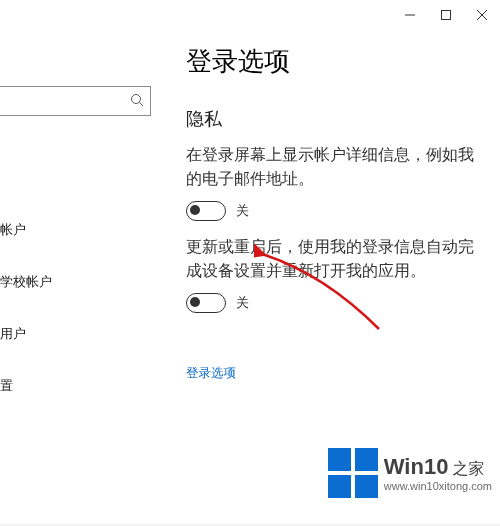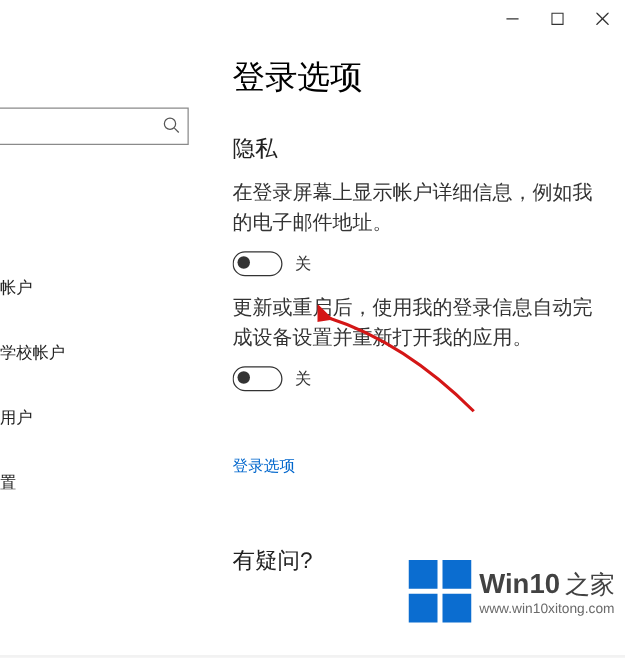--- a/index.html
+++ b/index.html
@@ -28,21 +28,21 @@
   a.link{font-size:12.5px;color:#0066cc;text-decoration:none;display:inline-block;margin:2px 0 18px 0;}
   .spacer{height:36px;}
   
   .arrow{position:absolute;left:254px;top:244px;pointer-events:none;}
   
   .watermark{position:absolute;right:8px;bottom:26px;display:flex;align-items:center;}
   .winlogo{width:50px;height:50px;display:grid;grid-template-columns:1fr 1fr;grid-template-rows:1fr 1fr;gap:4px;transform:none;margin-right:6px;}
   .winlogo div{background:#0b6dd0;}
   .wmtext{display:flex;flex-direction:column;color:#424242;}
   .wmtext .big{font-size:22px;font-weight:600;}
-  .wmtext .big .zhi{font-size:20px;font-weight:400;margin-left:4px;}
+  .wmtext .big .zhi{font-size:16px;font-weight:400;margin-left:4px;}
   .wmtext .url{font-size:11px;color:#6a6a6a;}
 </style>
 </head>
 <body>
 
 <div class="window">
 
   <div class="titlebar">
     <div class="tbtn">
       <svg viewBox="0 0 10 10">
@@ -107,21 +107,20 @@
       <div class="togglelabel">关</div>
     </div>
 
 
     <div class="spacer"></div>
 
     <a class="link" href="#">登录选项</a>
 
     <div class="spacer"></div>
 
-    <h2 class="sec">有疑问?</h2>
     
 
     
   </div>
 
   <svg class="arrow" width="130" height="90">
     <defs>
       <marker id="ah" markerWidth="12" markerHeight="12" refX="2" refY="6" orient="auto">
         <path d="M12,0 L0,6 L12,12 L8,6 z" fill="#d41616"></path>
       </marker>

